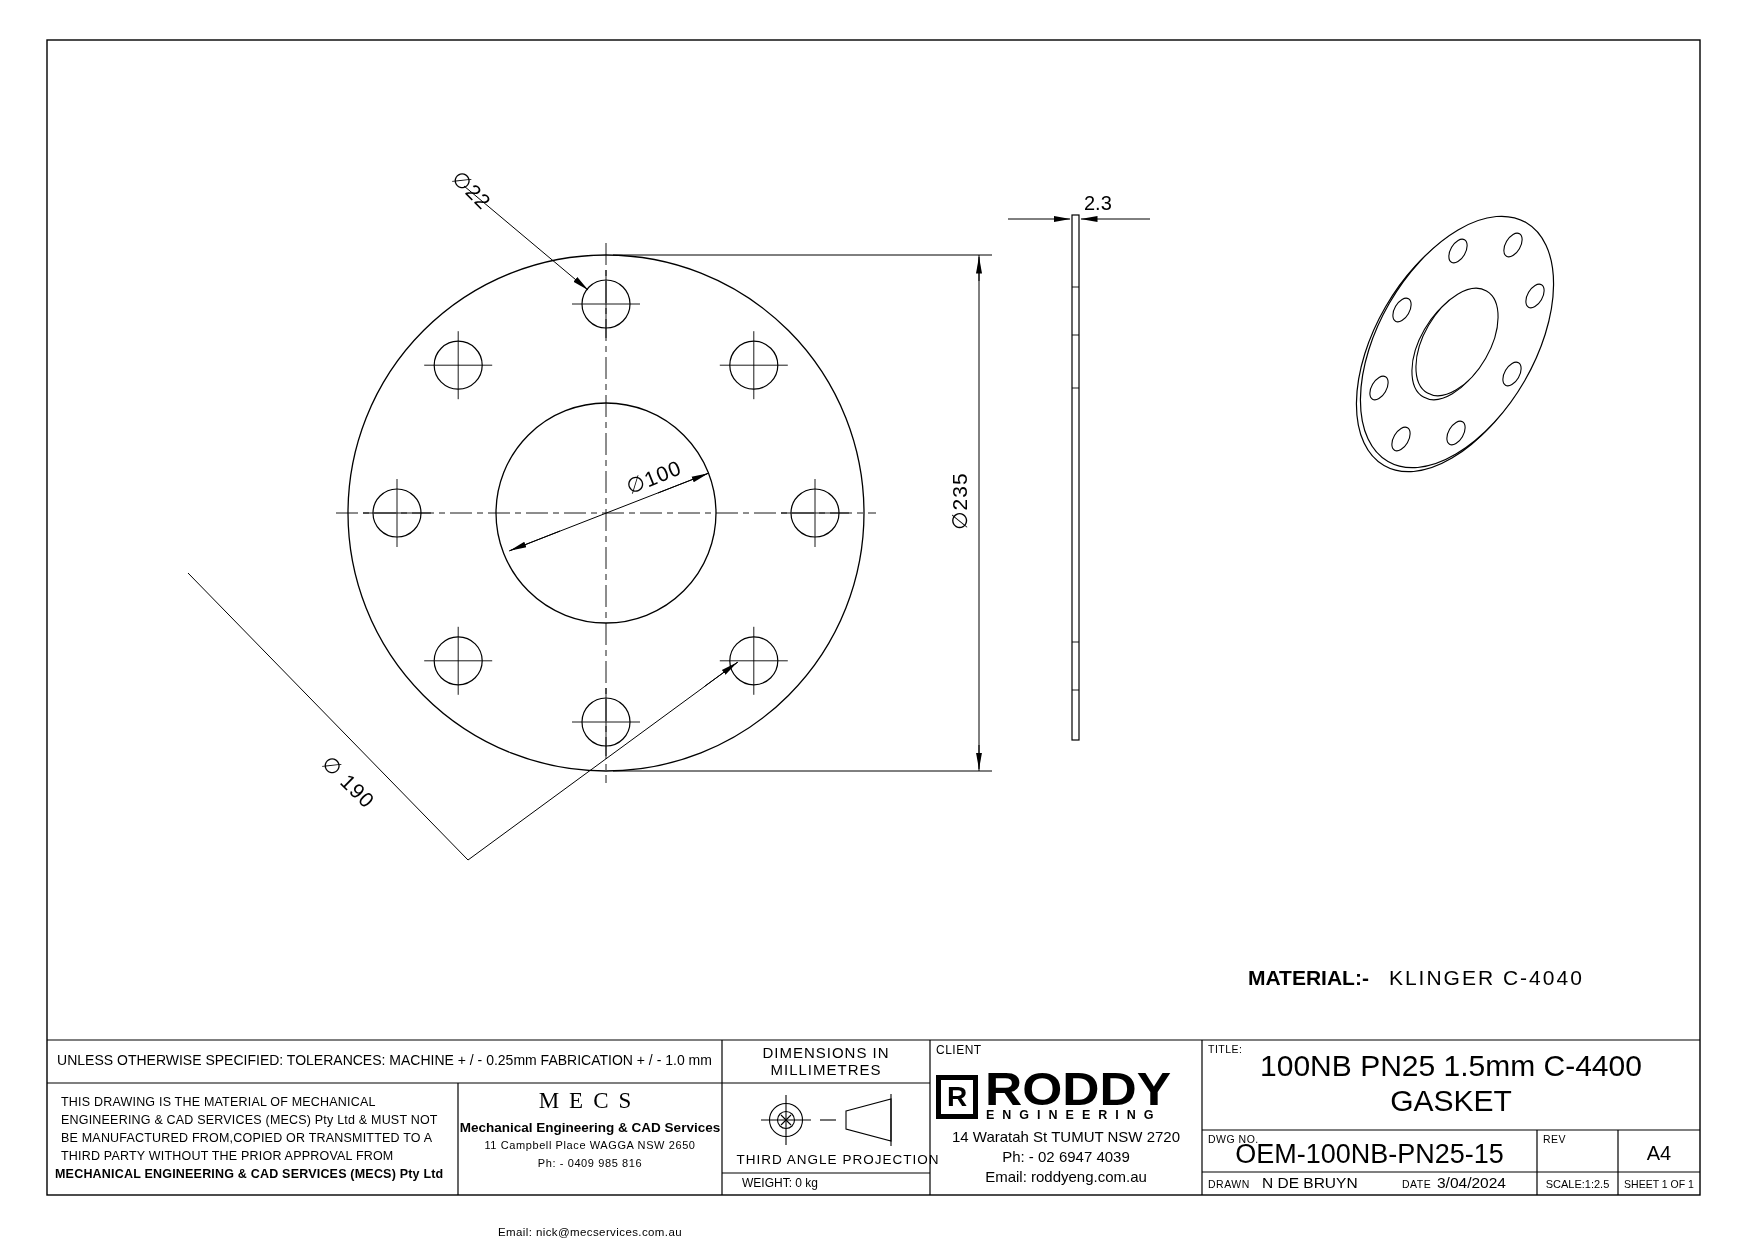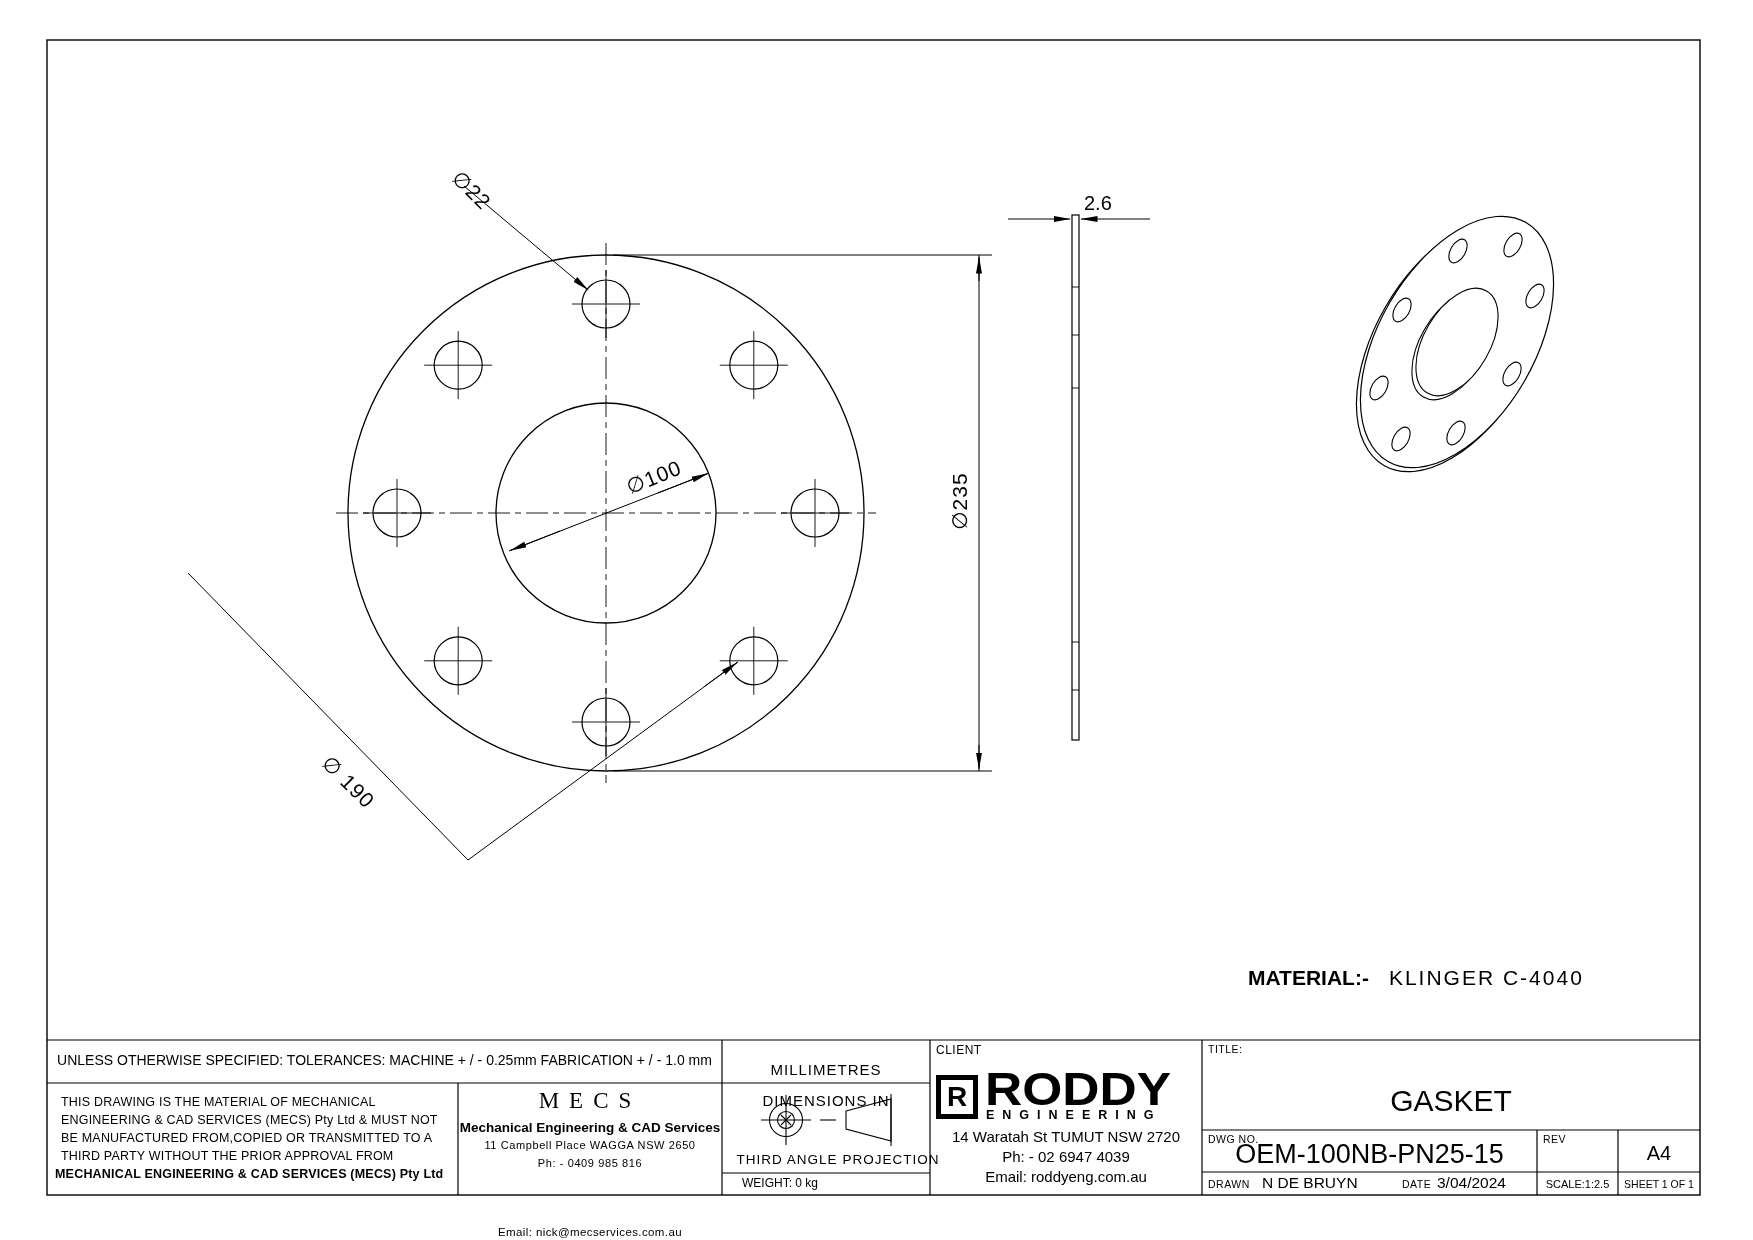--- a/index.html
+++ b/index.html
@@ -153,54 +153,55 @@
       <line x1="820" y1="1120" x2="836" y2="1120"></line>
       <path d="M846,1111 L891,1099 L891,1141 L846,1129 Z"></path>
       <line x1="891" y1="1094" x2="891" y2="1146"></line>
     </g>
   </svg>
 
   <div class="t dim rot45" style="left:464px;top:166px;">∅22</div>
   <div class="t dim rotm22" style="left:623px;top:477px;">∅100</div>
   <div class="t dim rotm90 ctr" style="left:910px;top:489px;width:100px;">∅235</div>
   <div class="t dim rot45" style="left:334px;top:751px;">∅ 190</div>
-  <div class="t" style="left:1084px;top:192px;font-size:20px;">2.6</div>
+  <div class="t" style="left:1084px;top:192px;font-size:20px;">2.3</div>
 
   <div class="t" style="left:1248px;top:966px;">
     <span class="mat-label">MATERIAL:-</span><span class="mat-value">KLINGER  C-4040</span>
   </div>
 
   <div class="t ctr" style="left:47px;top:1052px;width:675px;font-size:14px;">UNLESS OTHERWISE SPECIFIED: TOLERANCES: MACHINE + / - 0.25mm  FABRICATION + / - 1.0 mm</div>
 
   <div class="t legal" style="left:61px;top:1095px;">THIS DRAWING IS THE MATERIAL OF MECHANICAL</div>
   <div class="t legal" style="left:61px;top:1113px;">ENGINEERING &amp; CAD SERVICES (MECS) Pty Ltd &amp; MUST NOT</div>
   <div class="t legal" style="left:61px;top:1131px;">BE MANUFACTURED FROM,COPIED OR TRANSMITTED TO A</div>
   <div class="t legal" style="left:61px;top:1149px;">THIRD PARTY WITHOUT THE PRIOR APPROVAL FROM</div>
   <div class="t legal" style="left:55px;top:1167px;font-weight:bold;">MECHANICAL ENGINEERING &amp; CAD SERVICES (MECS) Pty Ltd</div>
 
   <div class="t ctr mecs-logo" style="left:458px;top:1088px;width:264px;">MECS</div>
   <div class="t ctr" style="left:458px;top:1120px;width:264px;font-size:13.5px;font-weight:700;">Mechanical Engineering &amp; CAD Services</div>
   <div class="t ctr" style="left:458px;top:1139px;width:264px;font-size:11px;letter-spacing:.6px;">11 Campbell Place WAGGA NSW 2650</div>
   <div class="t ctr" style="left:458px;top:1157px;width:264px;font-size:11px;letter-spacing:.6px;">Ph: - 0409 985 816</div>
   <div class="t ctr" style="left:458px;top:1178px;width:264px;font-size:11.5px;letter-spacing:.4px;margin-top:48px;">Email: nick@mecservices.com.au</div>
 
-  <div class="t ctr" style="left:722px;top:1044px;width:208px;font-size:15px;letter-spacing:1px;margin-top:48px;">DIMENSIONS IN</div>
+  <div class="t ctr" style="left:722px;top:1044px;width:208px;font-size:15px;letter-spacing:1px;">DIMENSIONS IN</div>
   <div class="t ctr" style="left:722px;top:1061px;width:208px;font-size:15px;letter-spacing:1px;">MILLIMETRES</div>
   <div class="t ctr" style="left:722px;top:1152px;width:232px;font-size:13.5px;letter-spacing:1px;">THIRD ANGLE PROJECTION</div>
   <div class="t" style="left:742px;top:1177px;font-size:12px;">WEIGHT: 0 kg</div>
 
   <div class="t small" style="left:936px;top:1044px;font-size:12px;">CLIENT</div>
   <div class="rbox">R</div>
   <div class="t roddy" style="left:985px;top:1066px;">RODDY</div>
   <div class="t roddy-sub" style="left:986px;top:1108px;">ENGINEERING</div>
   <div class="t ctr" style="left:930px;top:1128px;width:272px;font-size:15px;">14 Waratah St TUMUT NSW 2720</div>
   <div class="t ctr" style="left:930px;top:1148px;width:272px;font-size:15px;">Ph: - 02 6947 4039</div>
   <div class="t ctr" style="left:930px;top:1168px;width:272px;font-size:15px;">Email: roddyeng.com.au</div>
 
   <div class="t small" style="left:1208px;top:1043px;">TITLE:</div>
+  <div class="t ctr" style="left:1202px;top:1049px;width:498px;font-size:30px;">100NB PN25 1.5mm C-4400</div>
   <div class="t ctr" style="left:1202px;top:1084px;width:498px;font-size:30px;">GASKET</div>
 
   <div class="t small" style="left:1208px;top:1133px;">DWG NO.</div>
   <div class="t ctr" style="left:1202px;top:1139px;width:335px;font-size:27px;">OEM-100NB-PN25-15</div>
   <div class="t small" style="left:1543px;top:1133px;">REV</div>
   <div class="t ctr" style="left:1618px;top:1142px;width:82px;font-size:20px;">A4</div>
 
   <div class="t small" style="left:1208px;top:1178px;">DRAWN</div>
   <div class="t" style="left:1262px;top:1174px;font-size:15.5px;">N DE BRUYN</div>
   <div class="t small" style="left:1402px;top:1178px;">DATE</div>

